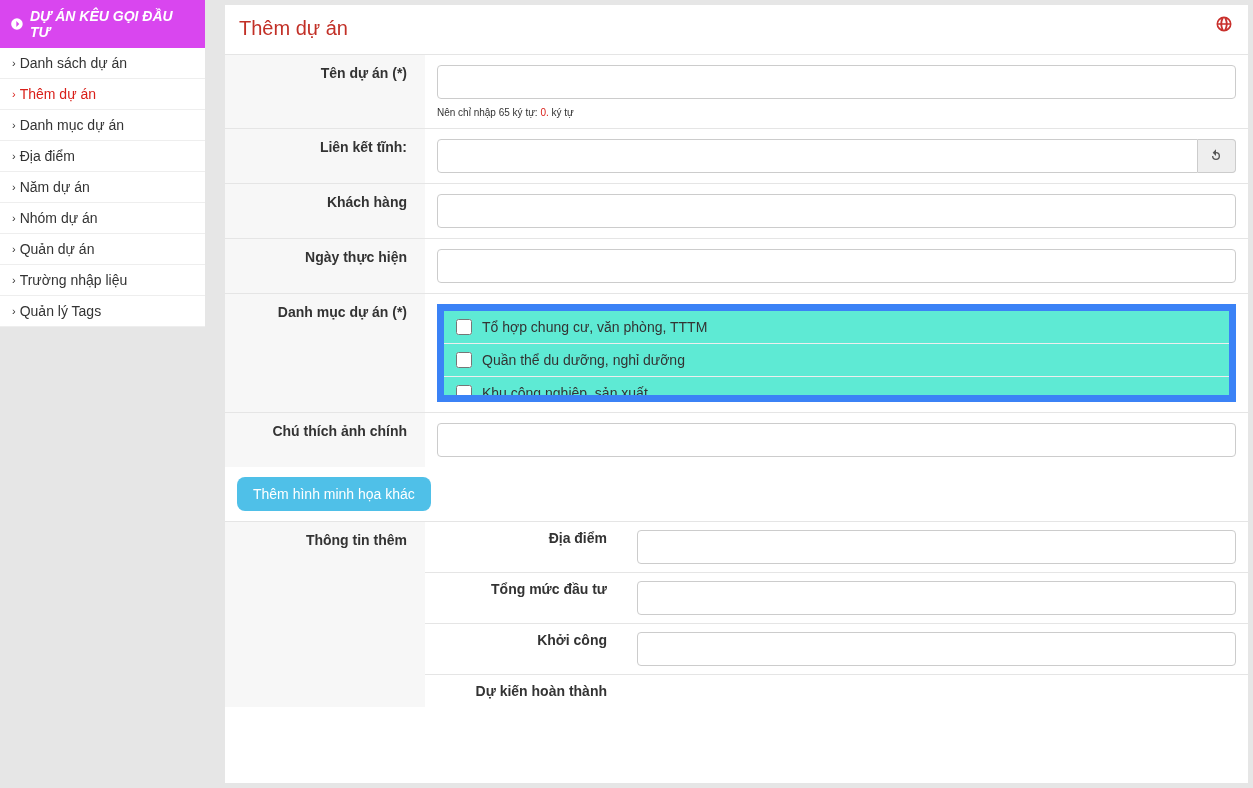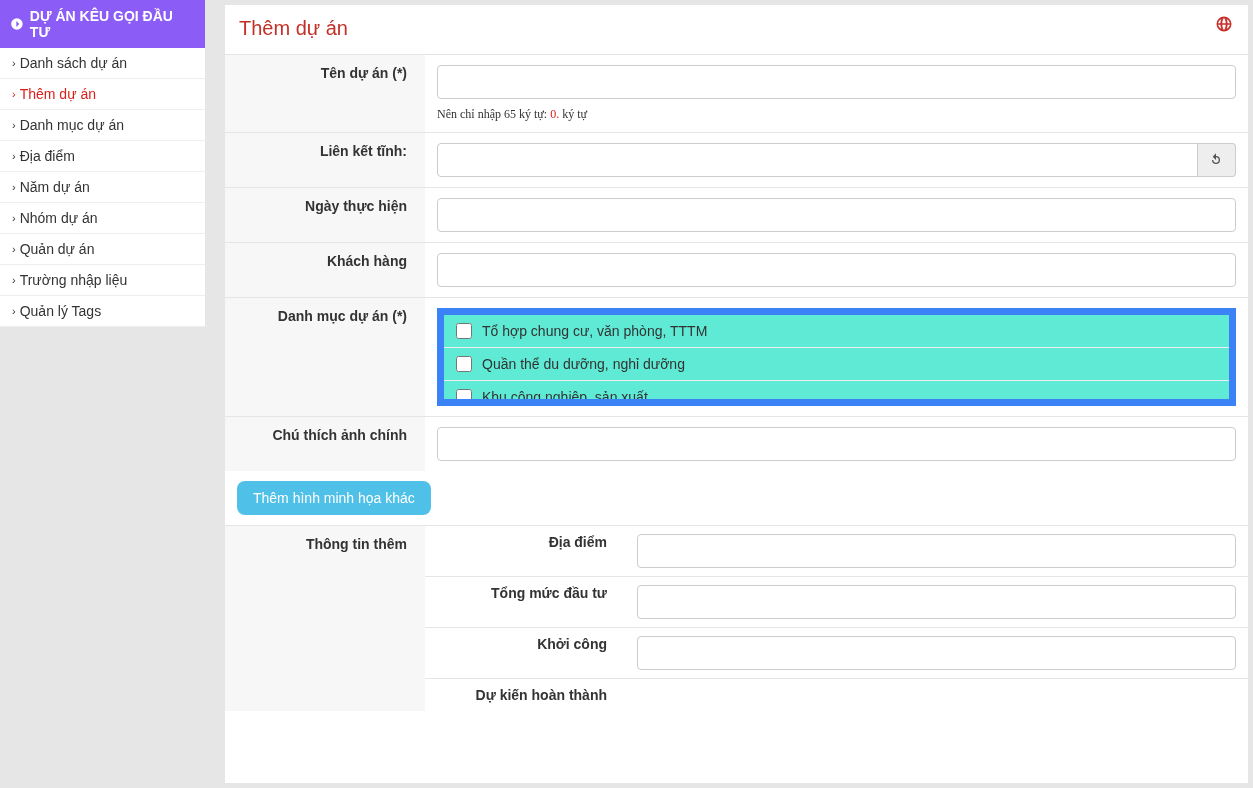--- a/index.html
+++ b/index.html
@@ -1,34 +1,34 @@
 <!DOCTYPE html>
 <html><head>
 <meta charset="utf-8">
 <style>
 * { box-sizing: border-box; margin: 0; padding: 0; }
 body { font-family: Arial, Helvetica, sans-serif; font-size: 14px; background: #e6e6e6; color: #333; }
 .layout { display: flex; min-height: 100vh; }
 .sidebar { width: 205px; flex-shrink: 0; padding: 0; background: #e6e6e6; }
-.sidebar-header { background: #8b5cf6; color: #fff; padding: 8px 10px; font-weight: bold; font-size: 14px; display: flex; align-items: center; gap: 6px; }
+.sidebar-header { background: #d946ef; color: #fff; padding: 8px 10px; font-weight: bold; font-size: 14px; display: flex; align-items: center; gap: 6px; font-style: italic; }
 .sidebar-header svg { width: 14px; height: 14px; fill: #fff; }
 .sidebar-list { list-style: none; background: #fff; }
 .sidebar-item { border-bottom: 1px solid #eee; padding: 7px 12px; cursor: pointer; font-size: 14px; display: flex; align-items: center; gap: 4px; }
 .sidebar-item.active { color: #d9201a; }
 .sidebar-item .chev { font-size: 11px; color: inherit; }
 .main { flex: 1; background: #fff; margin: 5px 5px 5px 20px; position: relative; }
 .globe-icon { position: absolute; top: 10px; right: 15px; color: #c9302c; cursor: pointer; }
 .page-title { color: #c23027; font-size: 20px; font-weight: normal; padding: 12px 14px 14px; }
 .form-table { width: 100%; border-collapse: collapse; }
 .form-row { border-top: 1px solid #e5e5e5; }
 .form-row > td { padding: 10px 12px; vertical-align: top; background: #f7f7f7; }
 .form-row > td.label-cell { width: 200px; text-align: right; font-weight: bold; color: #333; padding-right: 18px; white-space: nowrap; }
 .form-row > td.input-cell { background: #fff; border-left: 0; }
 .field-input { width: 100%; height: 34px; border: 1px solid #ccc; border-radius: 4px; padding: 6px 10px; font-size: 14px; }
-.help-text { margin-top: 8px; font-size: 12px; font-family: Liberation Serif, serif; }
+.help-text { margin-top: 8px; font-size: 10px; }
 .help-text .count { color: #d9201a; }
 .refresh-group { display: flex; width: 100%; }
 .refresh-group .field-input { border-top-right-radius: 0; border-bottom-right-radius: 0; }
 .refresh-btn { width: 40px; border: 1px solid #ccc; border-left: 0; background: #eee; border-top-right-radius: 4px; border-bottom-right-radius: 4px; display: flex; align-items: center; justify-content: center; cursor: pointer; }
 .refresh-btn svg { width: 16px; height: 16px; fill: #555; }
 .cat-box { border: 7px solid #3b82f6; width: 100%; max-height: 98px; overflow-y: scroll; background: #5eead4; }
 .cat-row { display: flex; align-items: center; gap: 10px; padding: 8px 12px; border-bottom: 1px solid #eee; }
 .cat-row:last-child { border-bottom: none; text-decoration: underline; }
 .cat-row input[type=checkbox] { width: 16px; height: 16px; accent-color: #888; cursor: pointer; }
 .file-group { display: flex; width: 100%; }
@@ -120,25 +120,25 @@
             <input class="field-input" type="text" style="">
             <button class="refresh-btn">
               <svg viewBox="0 0 24 24">
                     <path d="M12 6V2L7 7l5 5V8a4 4 0 11-4 4H6a6 6 0 106-6z"></path>
                   </svg>
             </button>
           </div>
         </td>
       </tr>
       <tr class="form-row">
-        <td class="label-cell">Ngày thực hiện</td>
+        <td class="label-cell">Khách hàng</td>
         <td class="input-cell"><input class="field-input" type="text" style=""></td>
       </tr>
       <tr class="form-row">
-        <td class="label-cell">Khách hàng</td>
+        <td class="label-cell">Ngày thực hiện</td>
         <td class="input-cell"><input class="field-input" type="text" style=""></td>
       </tr>
       <tr class="form-row">
         <td class="label-cell">Danh mục dự án (*)</td>
         <td class="input-cell">
           <div class="cat-box">
             <label class="cat-row">
               <input type="checkbox" style="">
               <span>Tổ hợp chung cư, văn phòng, TTTM</span>
             </label>

